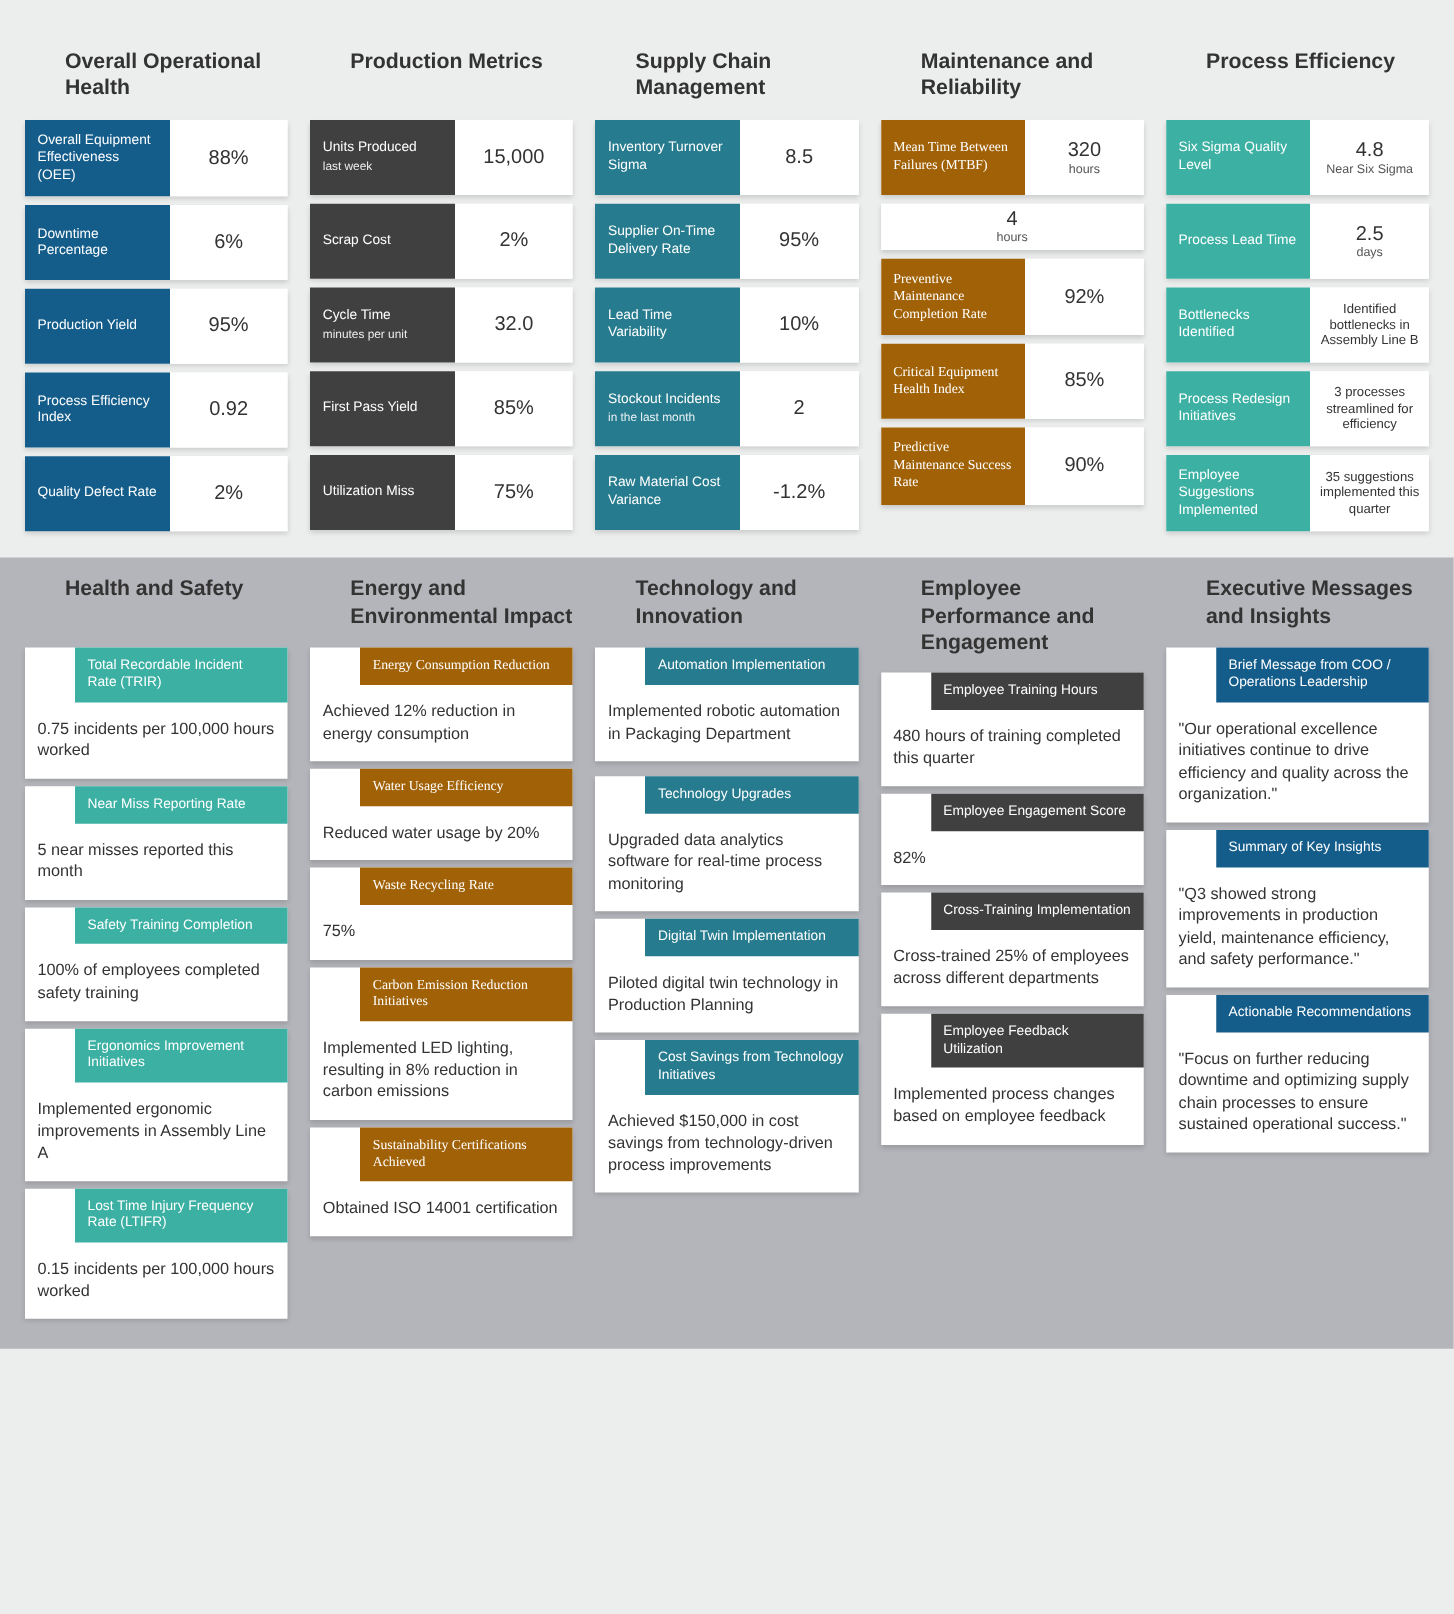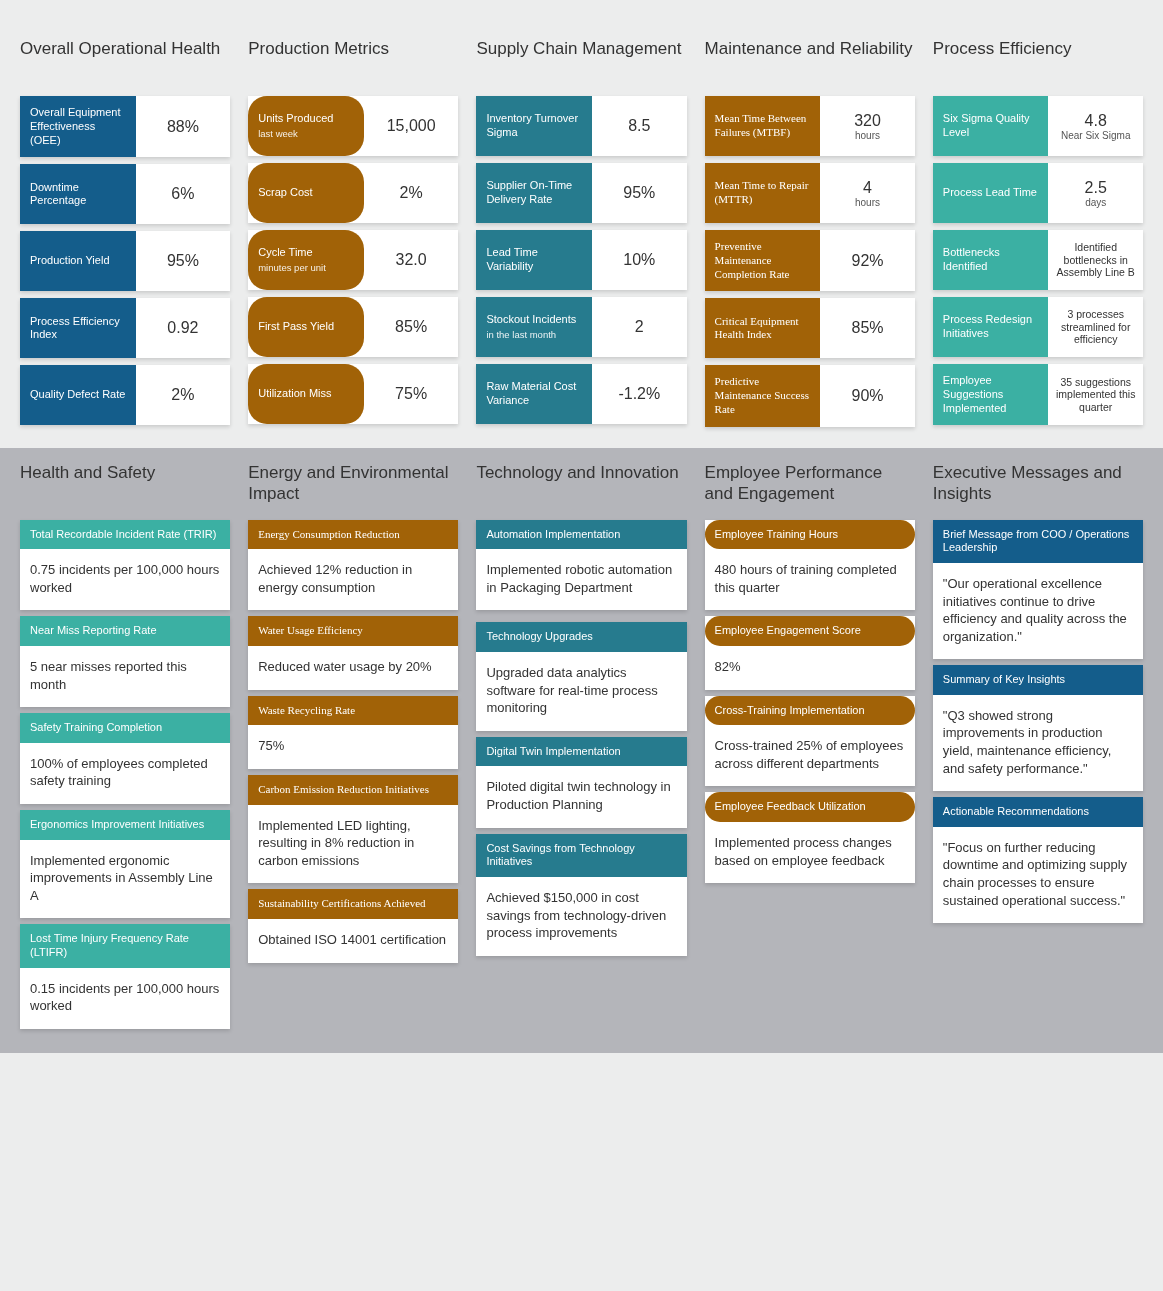--- a/index.html
+++ b/index.html
@@ -3,36 +3,36 @@
 <meta charset="utf-8">
 <style>
 * { box-sizing: border-box; margin: 0; padding: 0; }
 body { font-family: 'Century Gothic', 'Avant Garde', sans-serif; background: #eceded; width: 1163px; }
 .page { background: #eceded; padding: 20px 20px 30px; }
 h1 { color: #2a6db8; font-size: 28px; font-weight: bold; letter-spacing: 0.5px; margin-bottom: 18px; }
 .row-top { display: flex; gap: 18px; margin-bottom: 14px; }
 .row-bot-wrap { background: #b4b5ba; padding: 14px 0 24px; margin: 0 -20px; }
 .row-bot { display: flex; gap: 18px; padding: 0 20px; }
 .col { flex: 1 1 0; min-width: 0; }
-.col-title { color: #333; font-size: 17px; font-weight: normal; line-height: 1.25; margin-bottom: 14px; min-height: 44px; display: flex; align-items: flex-start; }
+.col-title { color: #333; font-size: 17px; font-weight: bold; line-height: 1.25; margin-bottom: 14px; min-height: 44px; display: flex; align-items: flex-start; margin-left: 32px; }
 
 .mcard { display: flex; background: #fff; margin-bottom: 7px; box-shadow: 0 2px 4px rgba(0,0,0,0.15); }
 .mlabel { flex: 0 0 55%; padding: 10px 10px; color: #fff; font-size: 11px; line-height: 1.25; display:flex; flex-direction:column; justify-content:center; min-height:60px;}
 .mlabel .sub { font-size: 9.5px; opacity: 0.9; margin-top: 2px; }
 .mval { flex: 1; background: #fff; display: flex; flex-direction: column; align-items: center; justify-content: center; color: #333; font-size: 16px; padding: 4px 6px; text-align:center; }
 .mval .sub { font-size: 10px; color: #555; }
 .mval.small { font-size: 10.5px; line-height:1.2; }
 .c-blue-d  { background: #145d8b; }
-.c-blue    { background: #a16207; border-radius: 19px; }
+.c-blue    { background: #404040; }
 .c-teal-d  { background: #267b8e; }
 .c-teal    { background: #a16207; font-family: Liberation Serif, serif; }
 .c-teal-l  { background: #3bb0a3; }
 
 .scard { background:#fff; margin-bottom:0; box-shadow: 0 2px 4px rgba(0,0,0,0.15);}
-.shead { color:#fff; font-size:11px; padding:8px 10px; line-height:1.25; }
+.shead { color:#fff; font-size:11px; padding:8px 10px; line-height:1.25;margin-left:40px; }
 .sbody { padding:12px 10px 14px; font-size:13px; color:#333; line-height:1.35; }
 .sgap { height:6px; }
 </style>
 </head>
 <body>
 
 <div class="page">
   <h1></h1>
 
   <div class="row-top" id="row-top">
@@ -173,23 +173,20 @@
         <div class="mcard">
           <div class="mlabel c-teal">
             <div>Mean Time Between Failures (MTBF)</div>
           </div>
           <div class="mval">
             <div>320</div>
             <div class="sub">hours</div>
           </div>
         </div>
         <div class="mcard">
-          <div class="mlabel c-teal">
-            <div>Mean Time to Repair (MTTR)</div>
-          </div>
           <div class="mval">
             <div>4</div>
             <div class="sub">hours</div>
           </div>
         </div>
         <div class="mcard">
           <div class="mlabel c-teal">
             <div>Preventive Maintenance Completion Rate</div>
           </div>
           <div class="mval">

